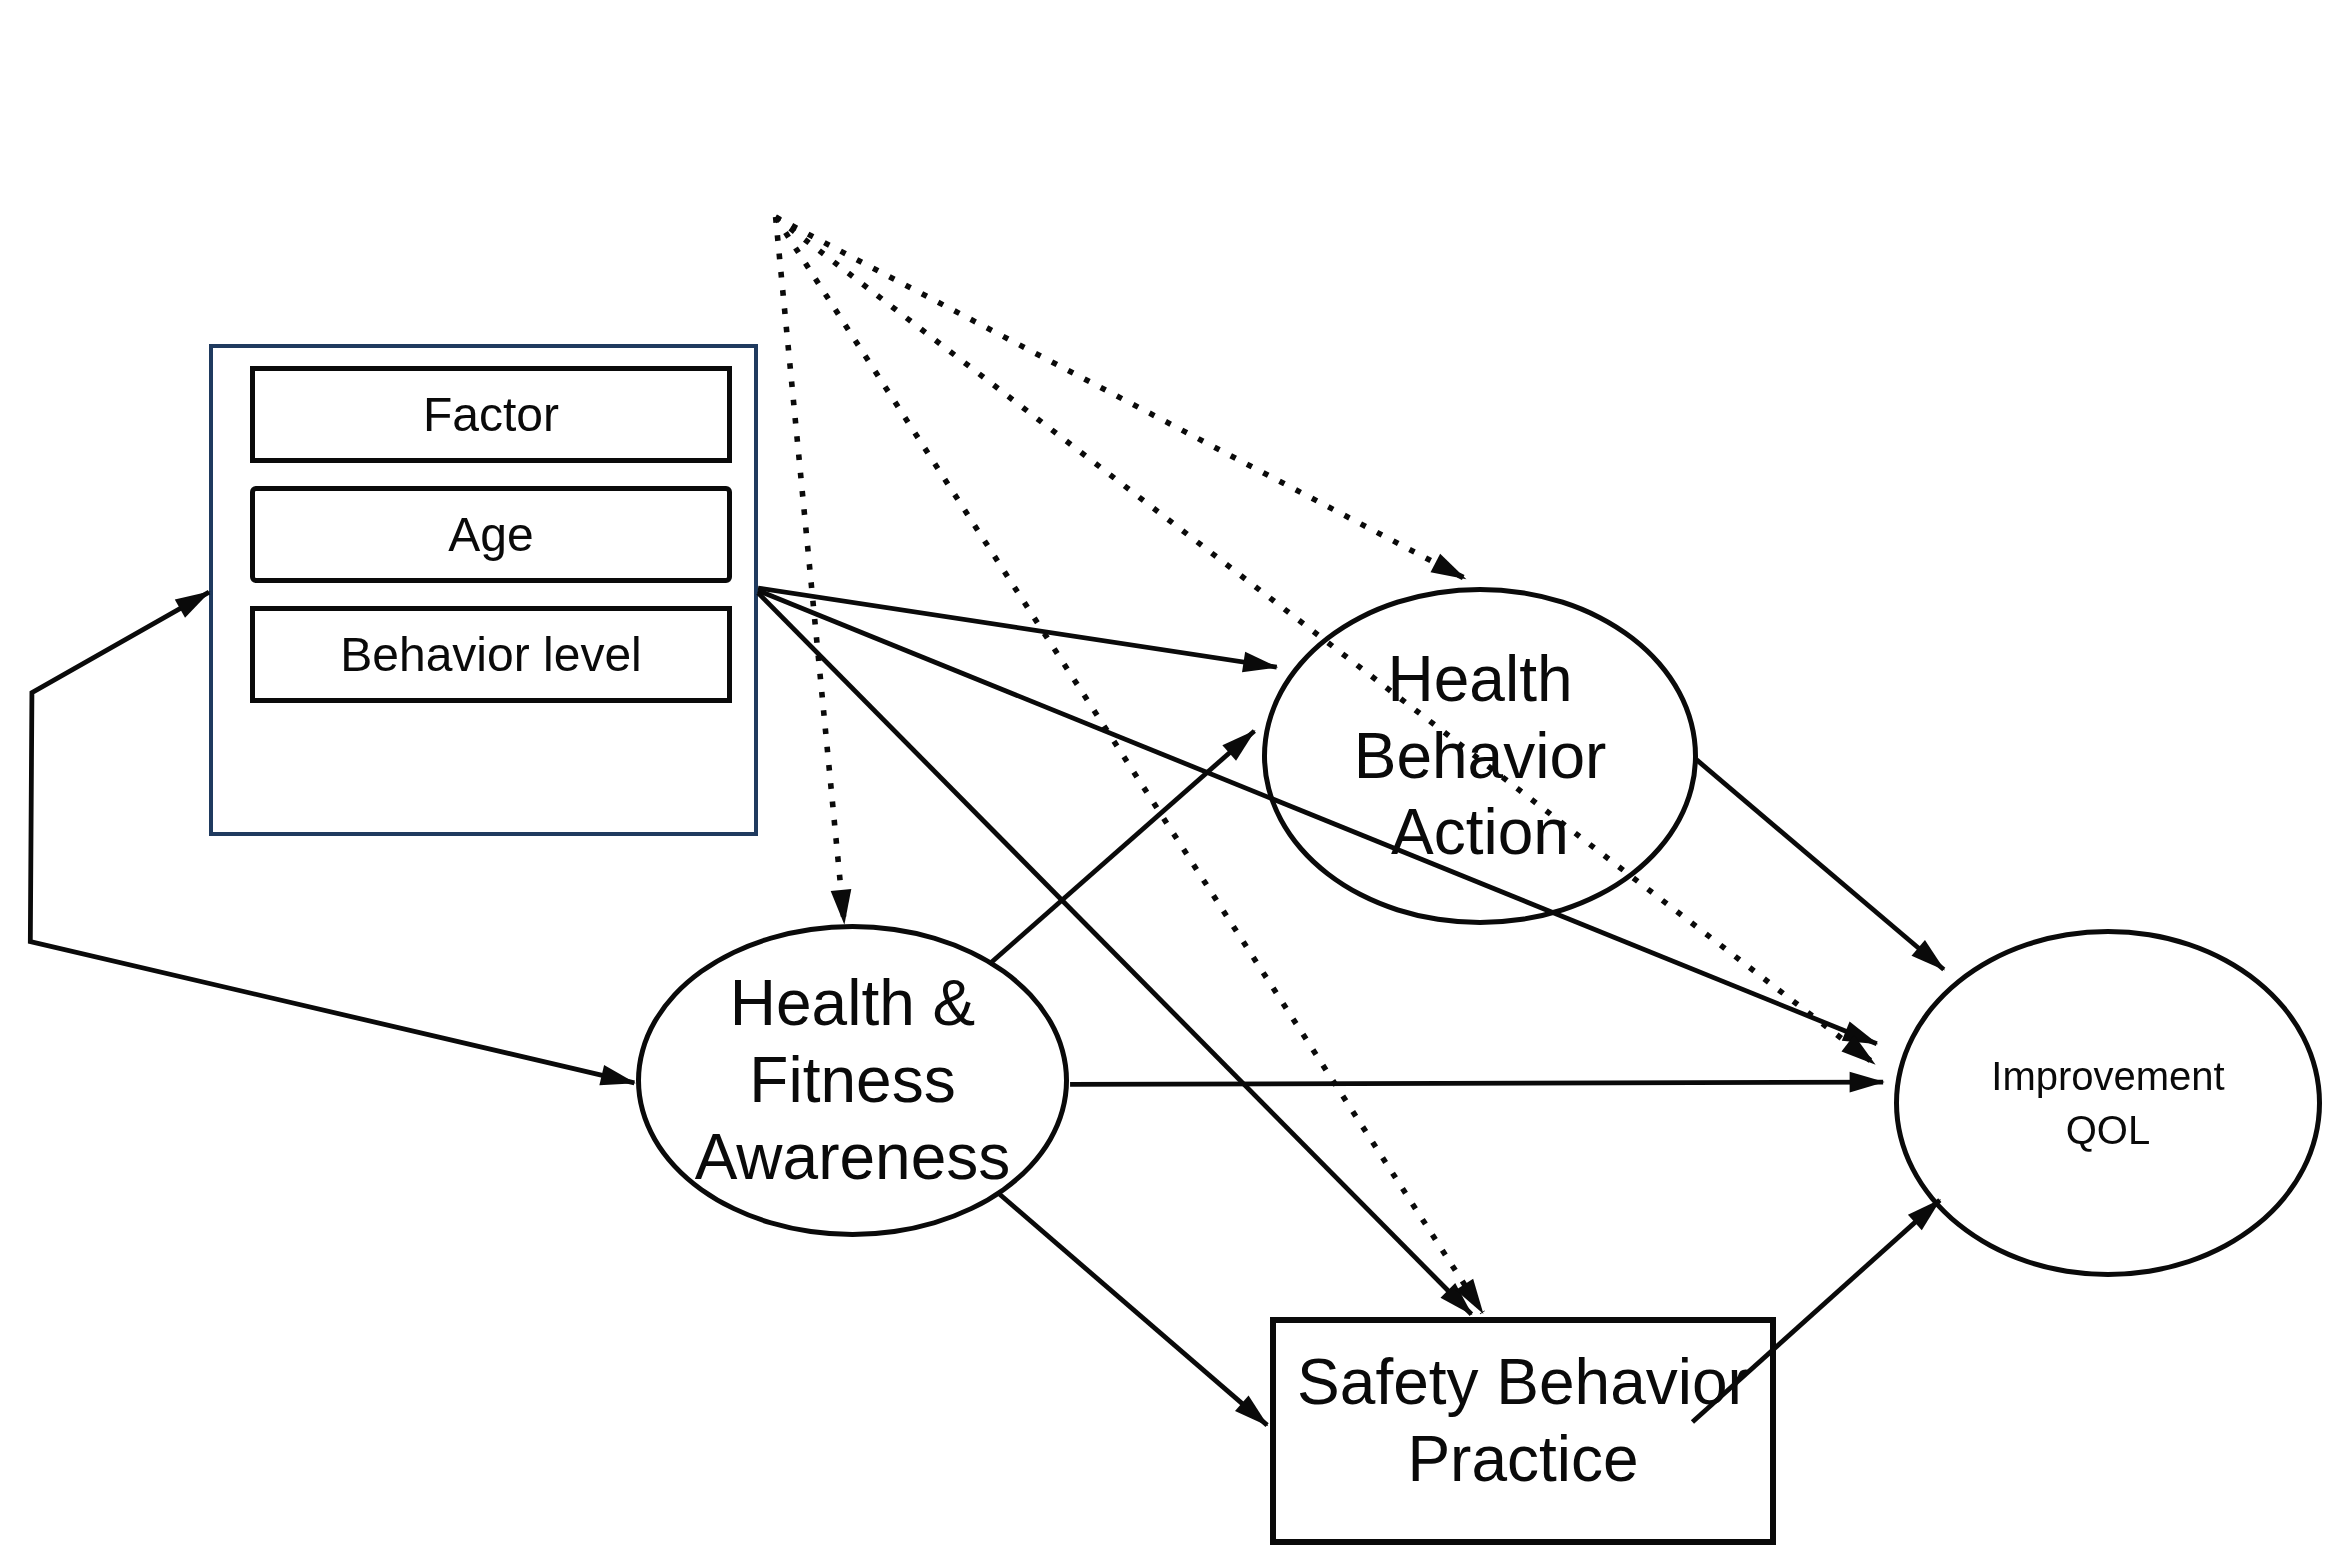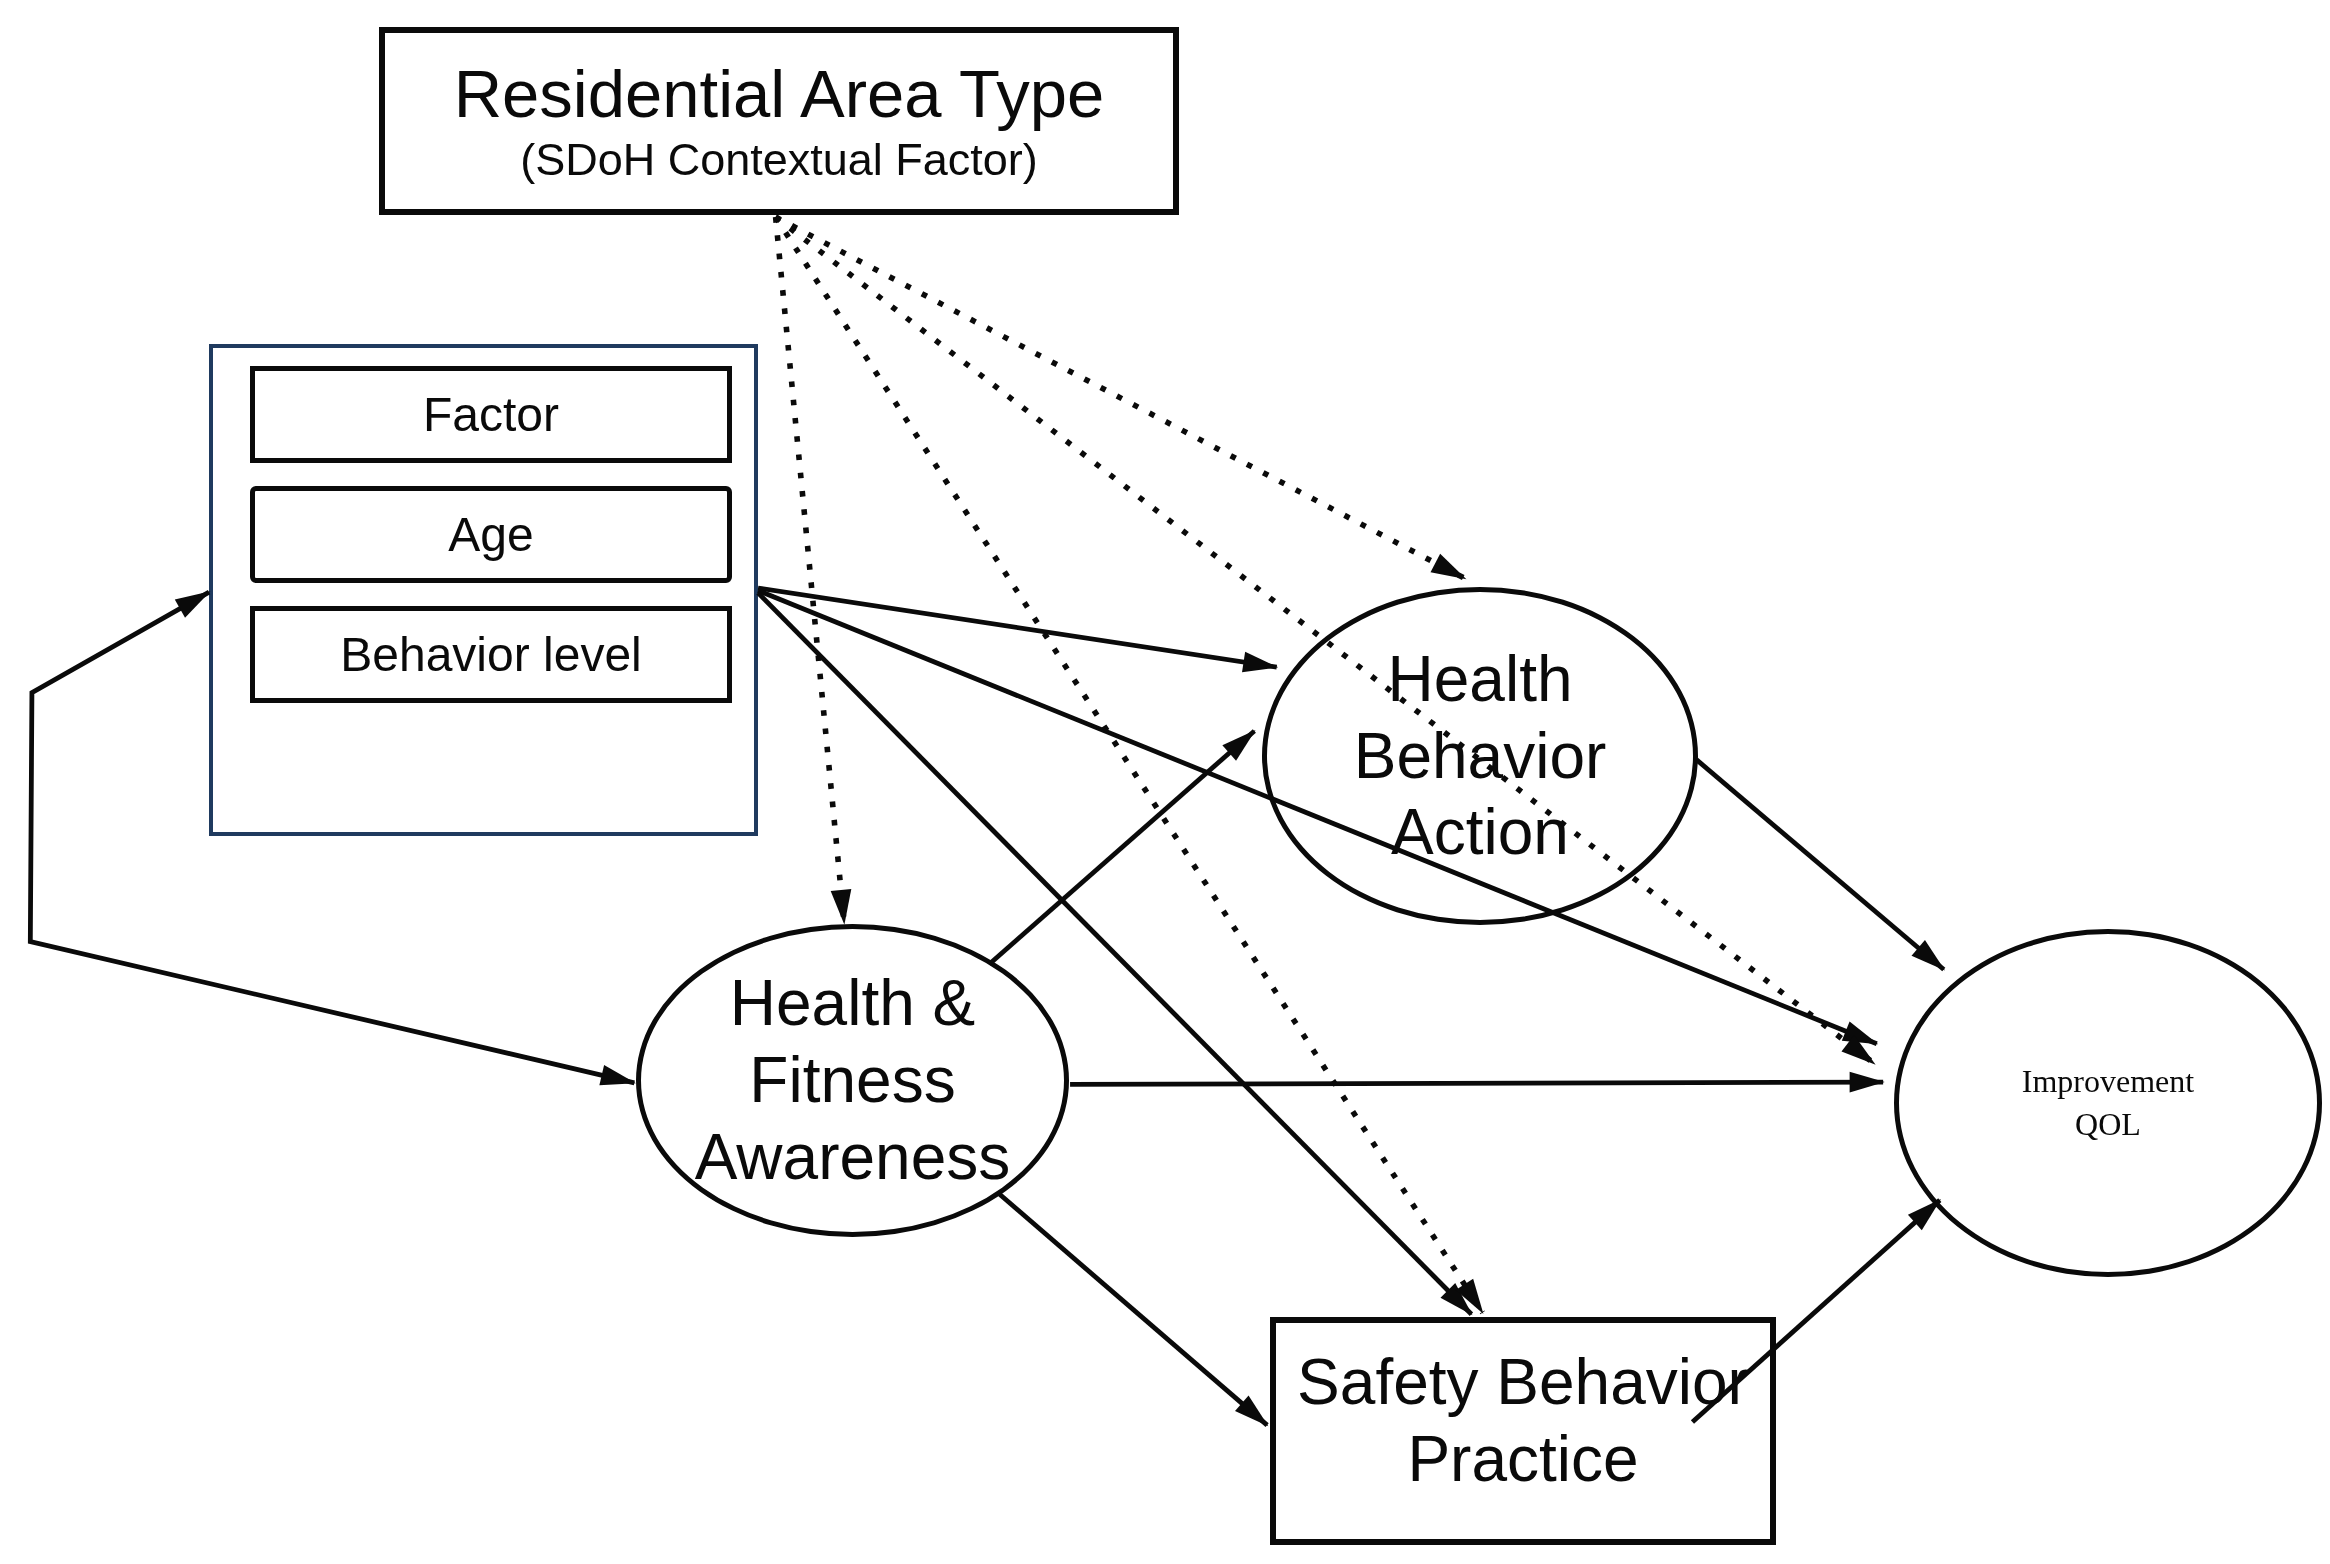--- a/index.html
+++ b/index.html
@@ -24,33 +24,29 @@
     background:#fff;box-sizing:border-box;display:flex;align-items:center;justify-content:center;
     font-size:48px;}
   #demo-item-0{top:18.4px;}
   #demo-item-1{top:138px;border-radius:6px;}
   #demo-item-2{top:258px;}
   #demo-item-3{top:378px;}
   
   #hba{left:1262px;top:587px;width:436px;height:338px;}
   #awareness{left:636px;top:924px;width:433px;height:313px;}
   #qol{left:1894px;top:929px;width:428px;height:348px;}
-  #qol .node-label{font-size:32px;line-height:1.35;font-family:Liberation Serif, serif;}
+  #qol .node-label{font-size:40px;line-height:1.35;}
   
   #sbp{left:1270px;top:1317px;width:506px;height:228px;justify-content:center;padding-bottom:21px;}
 </style>
 </head>
 <body>
 
 <div class="stage">
 
-  <div class="node rect-node" id="rat">
-    <div class="rat-title">Residential Area Type</div>
-    <div class="rat-sub">(SDoH Contextual Factor)</div>
-  </div>
 
   <div class="node" id="demo">
     <div class="demo-item" id="demo-item-0">
       <span>Factor</span>
     </div>
     <div class="demo-item" id="demo-item-1">
       <span>Age</span>
     </div>
     <div class="demo-item" id="demo-item-2">
       <span>Behavior level</span>

